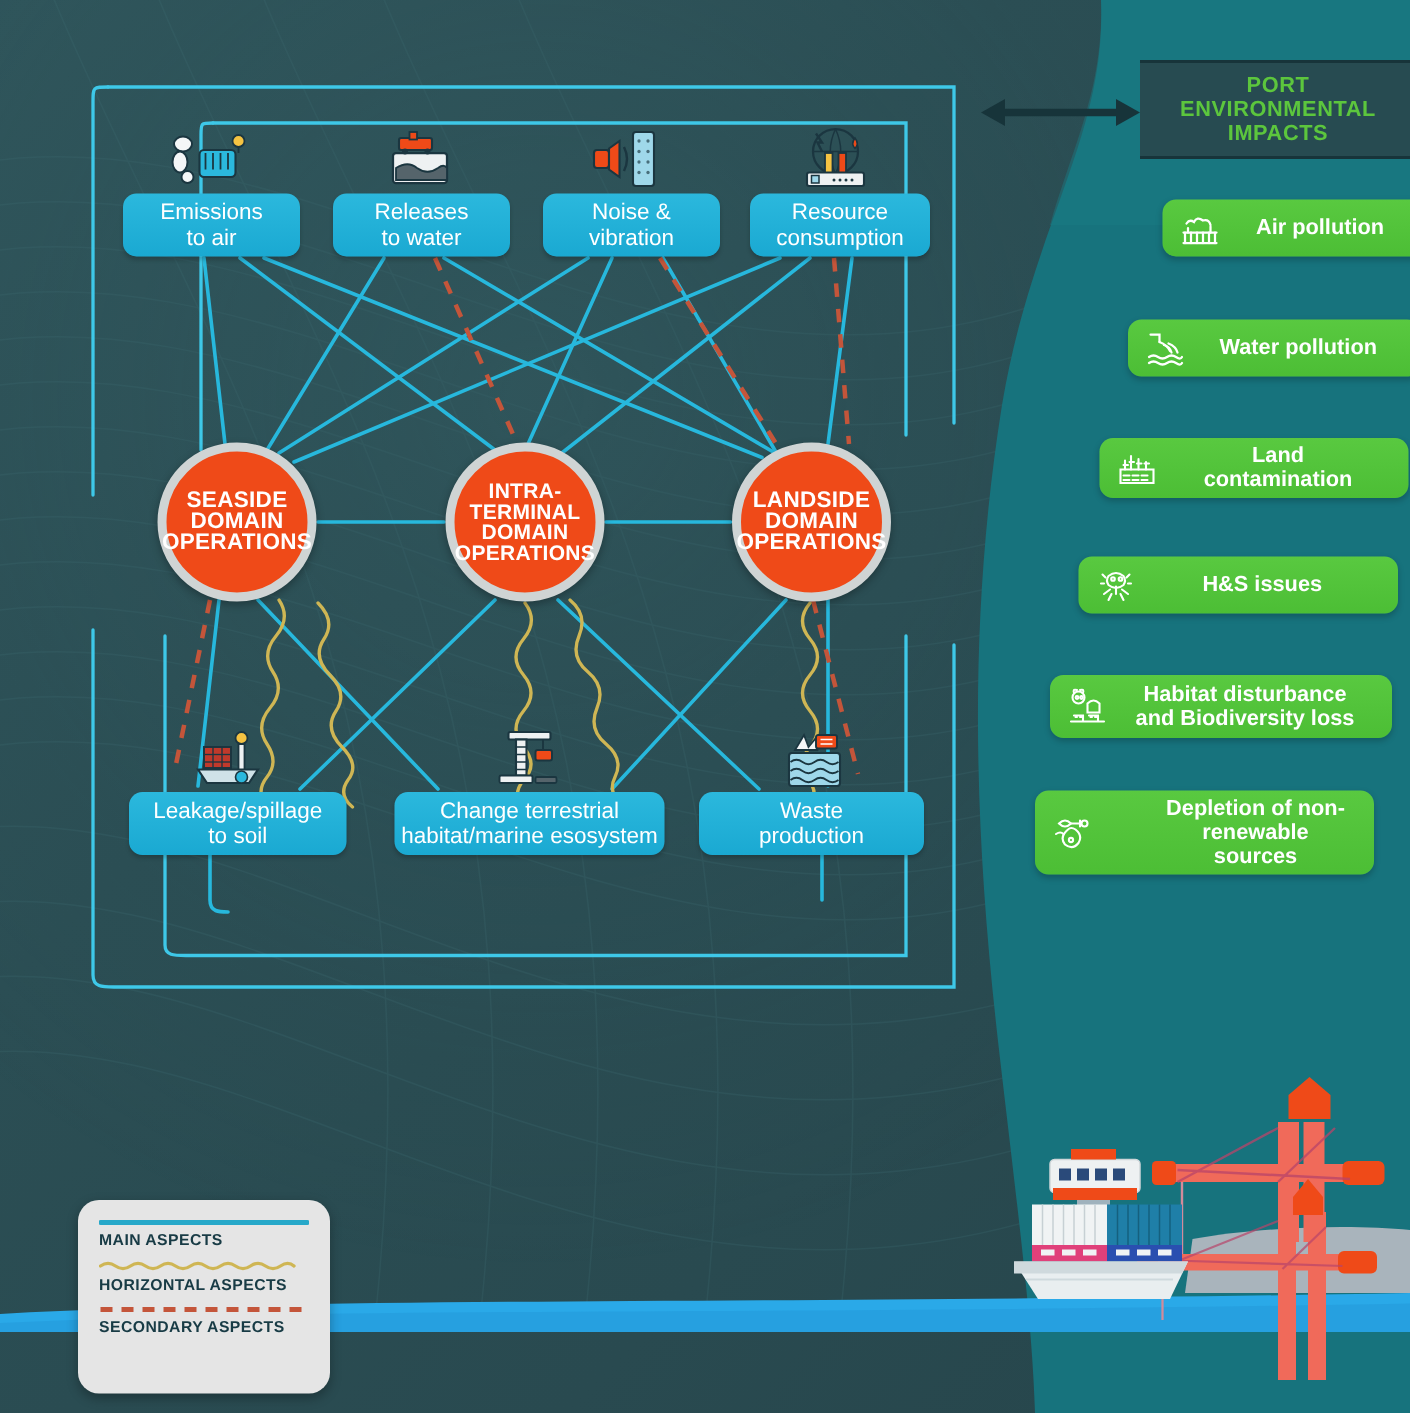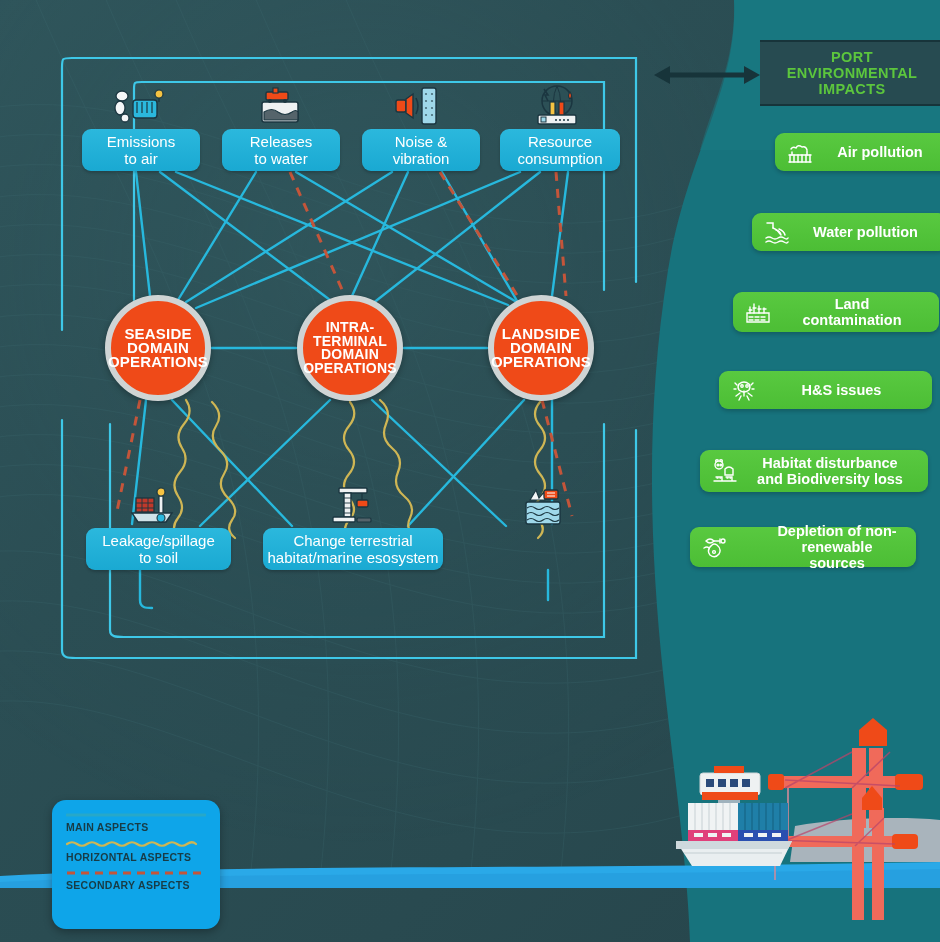--- a/index.html
+++ b/index.html
@@ -68,21 +68,21 @@
     text-align:center;white-space:pre-line;letter-spacing:.2px;
     box-shadow:0 2px 6px rgba(0,0,0,.3);
   }
 
   
   .pill-icon{position:absolute;width:54px;height:42px;}
 
   
   .legend{
     position:absolute;left:52px;top:800px;width:168px;height:129px;
-    background:#0ea5e9;border-radius:14px;
+    background:#e5e5e5;border-radius:14px;
     box-shadow:0 3px 8px rgba(0,0,0,.3);
     padding:12px 14px;box-sizing:border-box;
   }
   .legend .row{margin-bottom:2px;}
   .legend .lbl{
     color:#183b45;font-weight:bold;font-size:10.5px;letter-spacing:.3px;
     padding:3px 0 5px 0;
   }
   .legend svg{display:block;}
 
@@ -306,20 +306,22 @@
 to water</div>
   <div class="pill" style="left:362px;top:129px;width:118px;height:42px;">Noise &amp;
 vibration</div>
   <div class="pill" style="left:500px;top:129px;width:120px;height:42px;">Resource
 consumption</div>
 
   <div class="pill" style="left:86px;top:528px;width:145px;height:42px;">Leakage/spillage
 to soil</div>
   <div class="pill" style="left:263px;top:528px;width:180px;height:42px;">Change terrestrial
 habitat/marine esosystem</div>
+  <div class="pill" style="left:466px;top:528px;width:150px;height:42px;">Waste
+production</div>
 
   <div class="node" style="left:105px;top:295px;width:106px;height:106px;">SEASIDE
 DOMAIN
 OPERATIONS</div>
   <div class="node" style="left:297px;top:295px;width:106px;height:106px;font-size:14px;line-height:13.5px;">INTRA-
 TERMINAL
 DOMAIN
 OPERATIONS</div>
   <div class="node" style="left:488px;top:295px;width:106px;height:106px;">LANDSIDE
 DOMAIN
@@ -397,21 +399,21 @@
           <circle cx="9" cy="6" r=".9"></circle>
         <path d="M13,10 q4,-4 8,0 v6 h-8 z"></path>
         <path d="M2,22 h22 M4,18 h6 v4 M14,18 h6 v4"></path>
         <path d="M5,19 h1 M8,19 h1 M15,19 h1 M18,19 h1"></path>
       </g>
     </svg>
     <span class="blabel">Habitat disturbance
 and Biodiversity loss</span>
   </div>
 
-  <div class="badge" style="left:690px;top:527px;width:200px;height:40px;gap:44px;">
+  <div class="badge" style="left:690px;top:527px;width:200px;height:56px;gap:44px;">
     <svg class="bicon" viewBox="0 0 26 24">
       <g fill="none" stroke="#ffffff" stroke-width="1.4" stroke-linecap="round">
         <path d="M4,6 q4,-4 8,0 q-4,4 -8,0 z"></path>
         <path d="M12,6 h6 M18,4 v4"></path>
         <circle cx="21" cy="6" r="2"></circle>
         <path d="M10,10 q-6,5 -2,10 q5,4 9,-1 q3,-5 -2,-9 q-3,-2 -5,0 z"></path>
         <circle cx="12" cy="17" r="1.4"></circle>
         <path d="M2,13 q3,-2 5,0"></path>
       </g>
     </svg>

